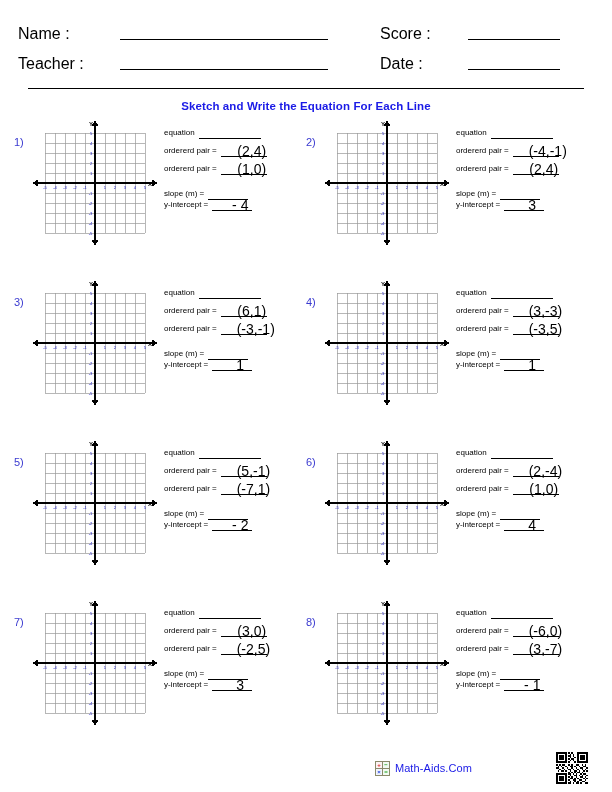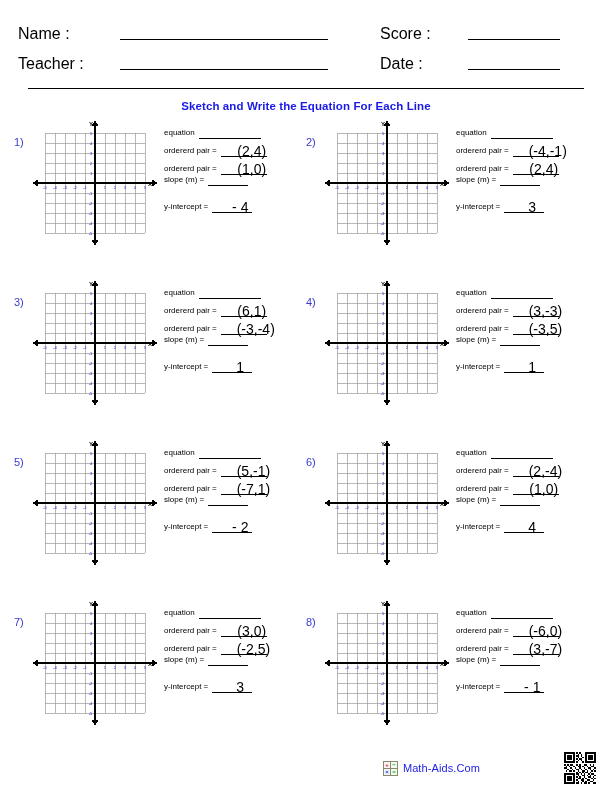--- a/index.html
+++ b/index.html
@@ -104,22 +104,22 @@
   }
   .field {
     display: flex;
     align-items: flex-end;
     font-size: 8px;
     white-space: nowrap;
   }
   .field-eq     { margin-top: 2px; align-items: flex-end; }
   .field-op1    { margin-top: 7px; }
   .field-op2    { margin-top: 7px; }
-  .field-slope  { }
-  .field-yint   { margin-top: 16px; }
+  .field-slope  { margin-top: 14px; }
+  .field-yint   { }
 
   .f-label {
     line-height: 1.1;
     padding-bottom: 1px;
   }
   .f-blank {
     border-bottom: 1px solid #000;
     margin-left: 4px;
     height: 10px;
     position: relative;
@@ -140,21 +140,21 @@
 
   
   .footer {
     position: absolute;
     left: 0;
     bottom: 8px;
     width: 612px;
     display: flex;
     align-items: center;
     justify-content: flex-end;
-    padding-right: 16px;
+    padding-right: 24px;
     box-sizing: border-box;
   }
   .brand {
     display: flex;
     align-items: center;
   }
   .calc-icon {
     width: 15px;
     height: 15px;
     display: grid;
@@ -485,21 +485,21 @@
         </div>
         <div class="field field-op1">
           <span class="f-label">ordererd pair  =</span>
           <span class="f-blank blank-pair">
               <span class="f-value">(6,1)</span>
             </span>
         </div>
         <div class="field field-op2">
           <span class="f-label">ordererd pair  =</span>
           <span class="f-blank blank-pair">
-              <span class="f-value">(-3,-4)</span>
+              <span class="f-value">(-3,-1)</span>
             </span>
         </div>
         <div class="field field-slope">
           <span class="f-label">slope (m)  =</span>
           <span class="f-blank blank-slope">
               <span class="f-value"></span>
             </span>
         </div>
         <div class="field field-yint">
           <span class="f-label">y-intercept  =</span>

